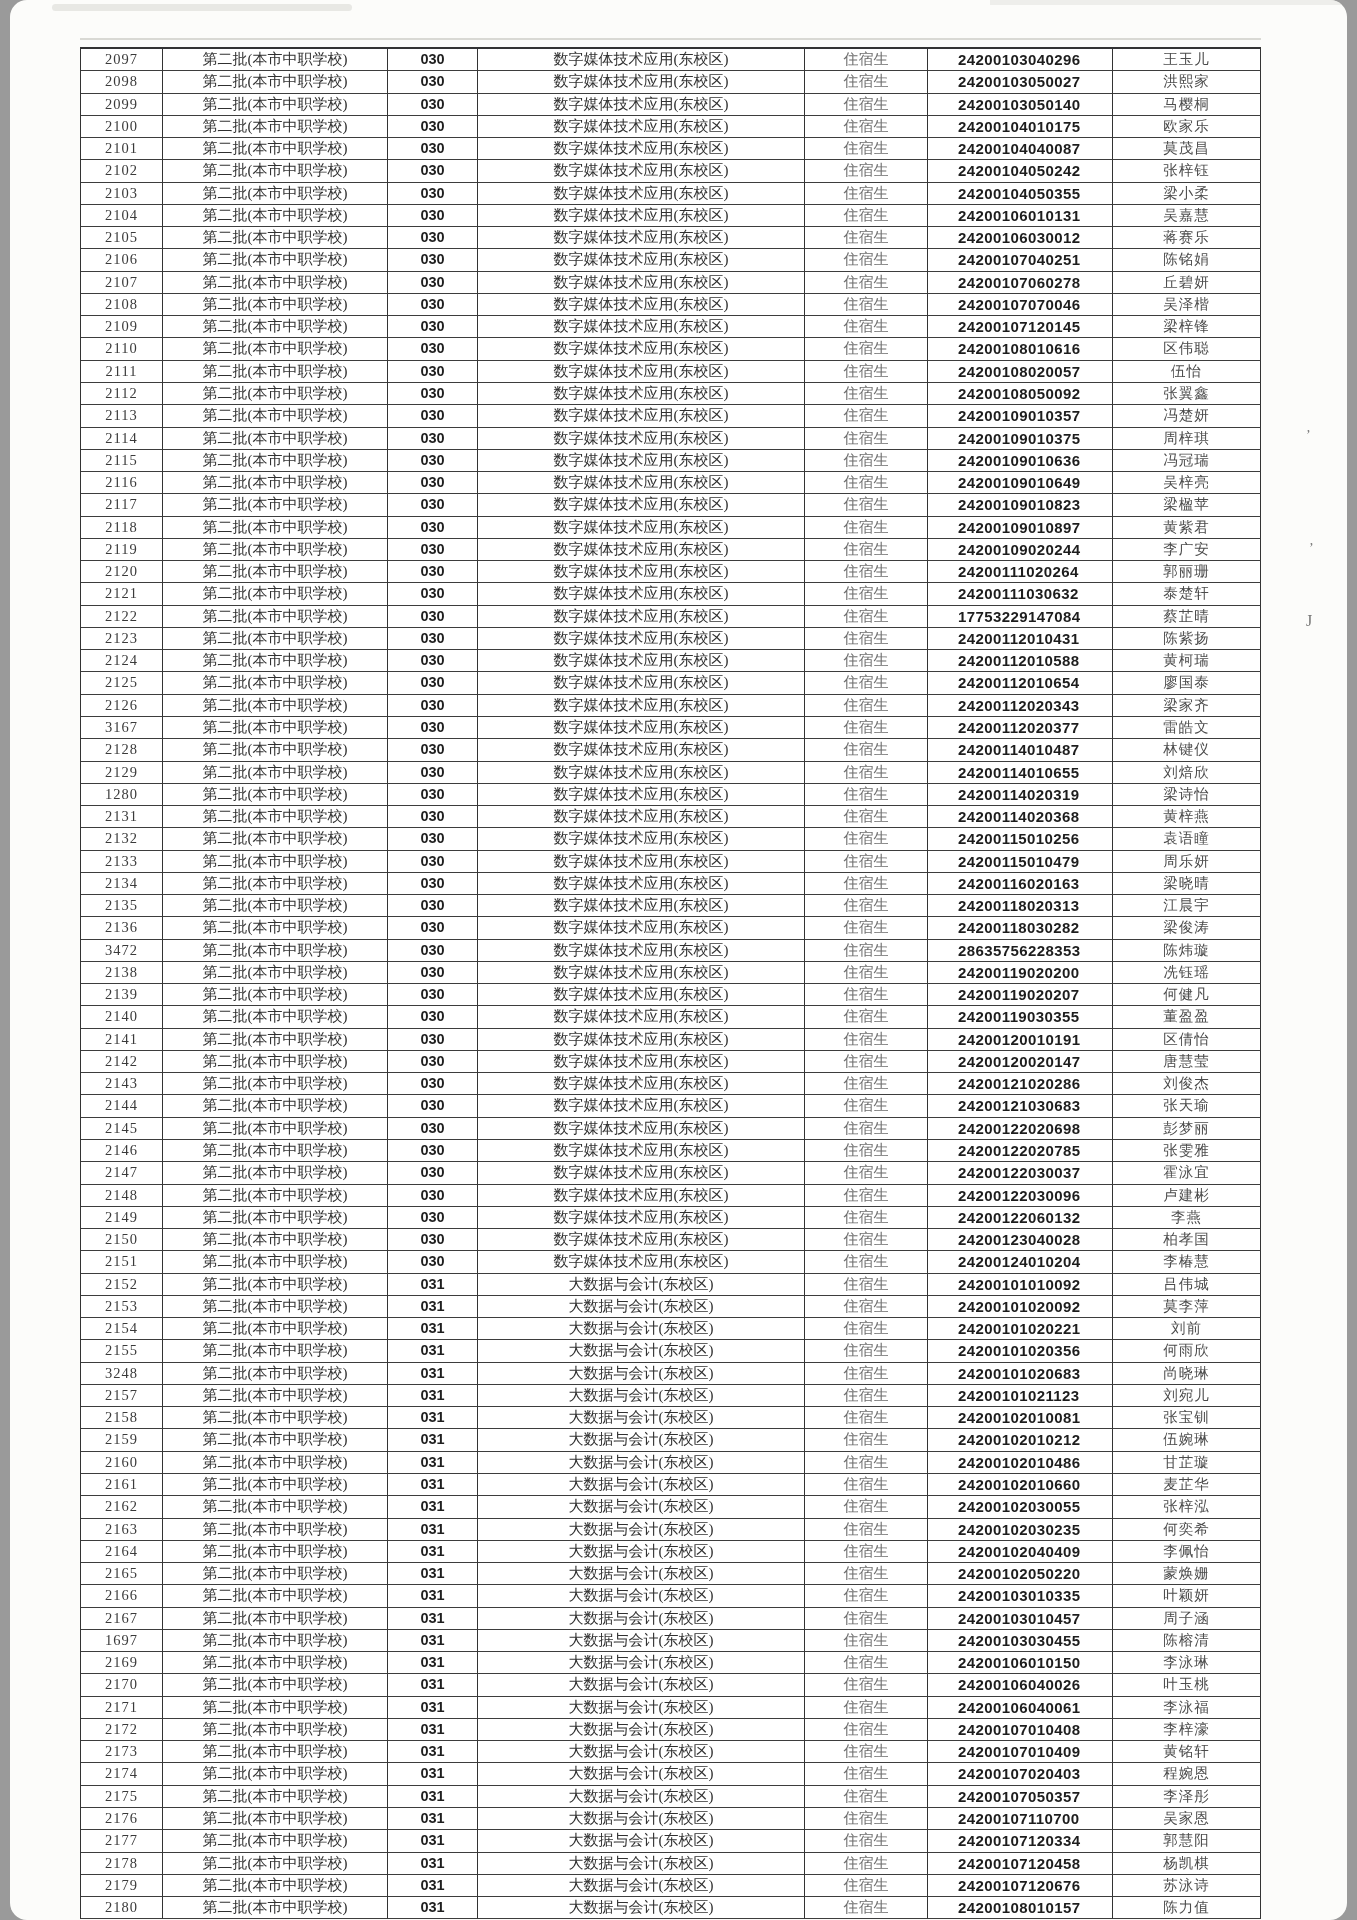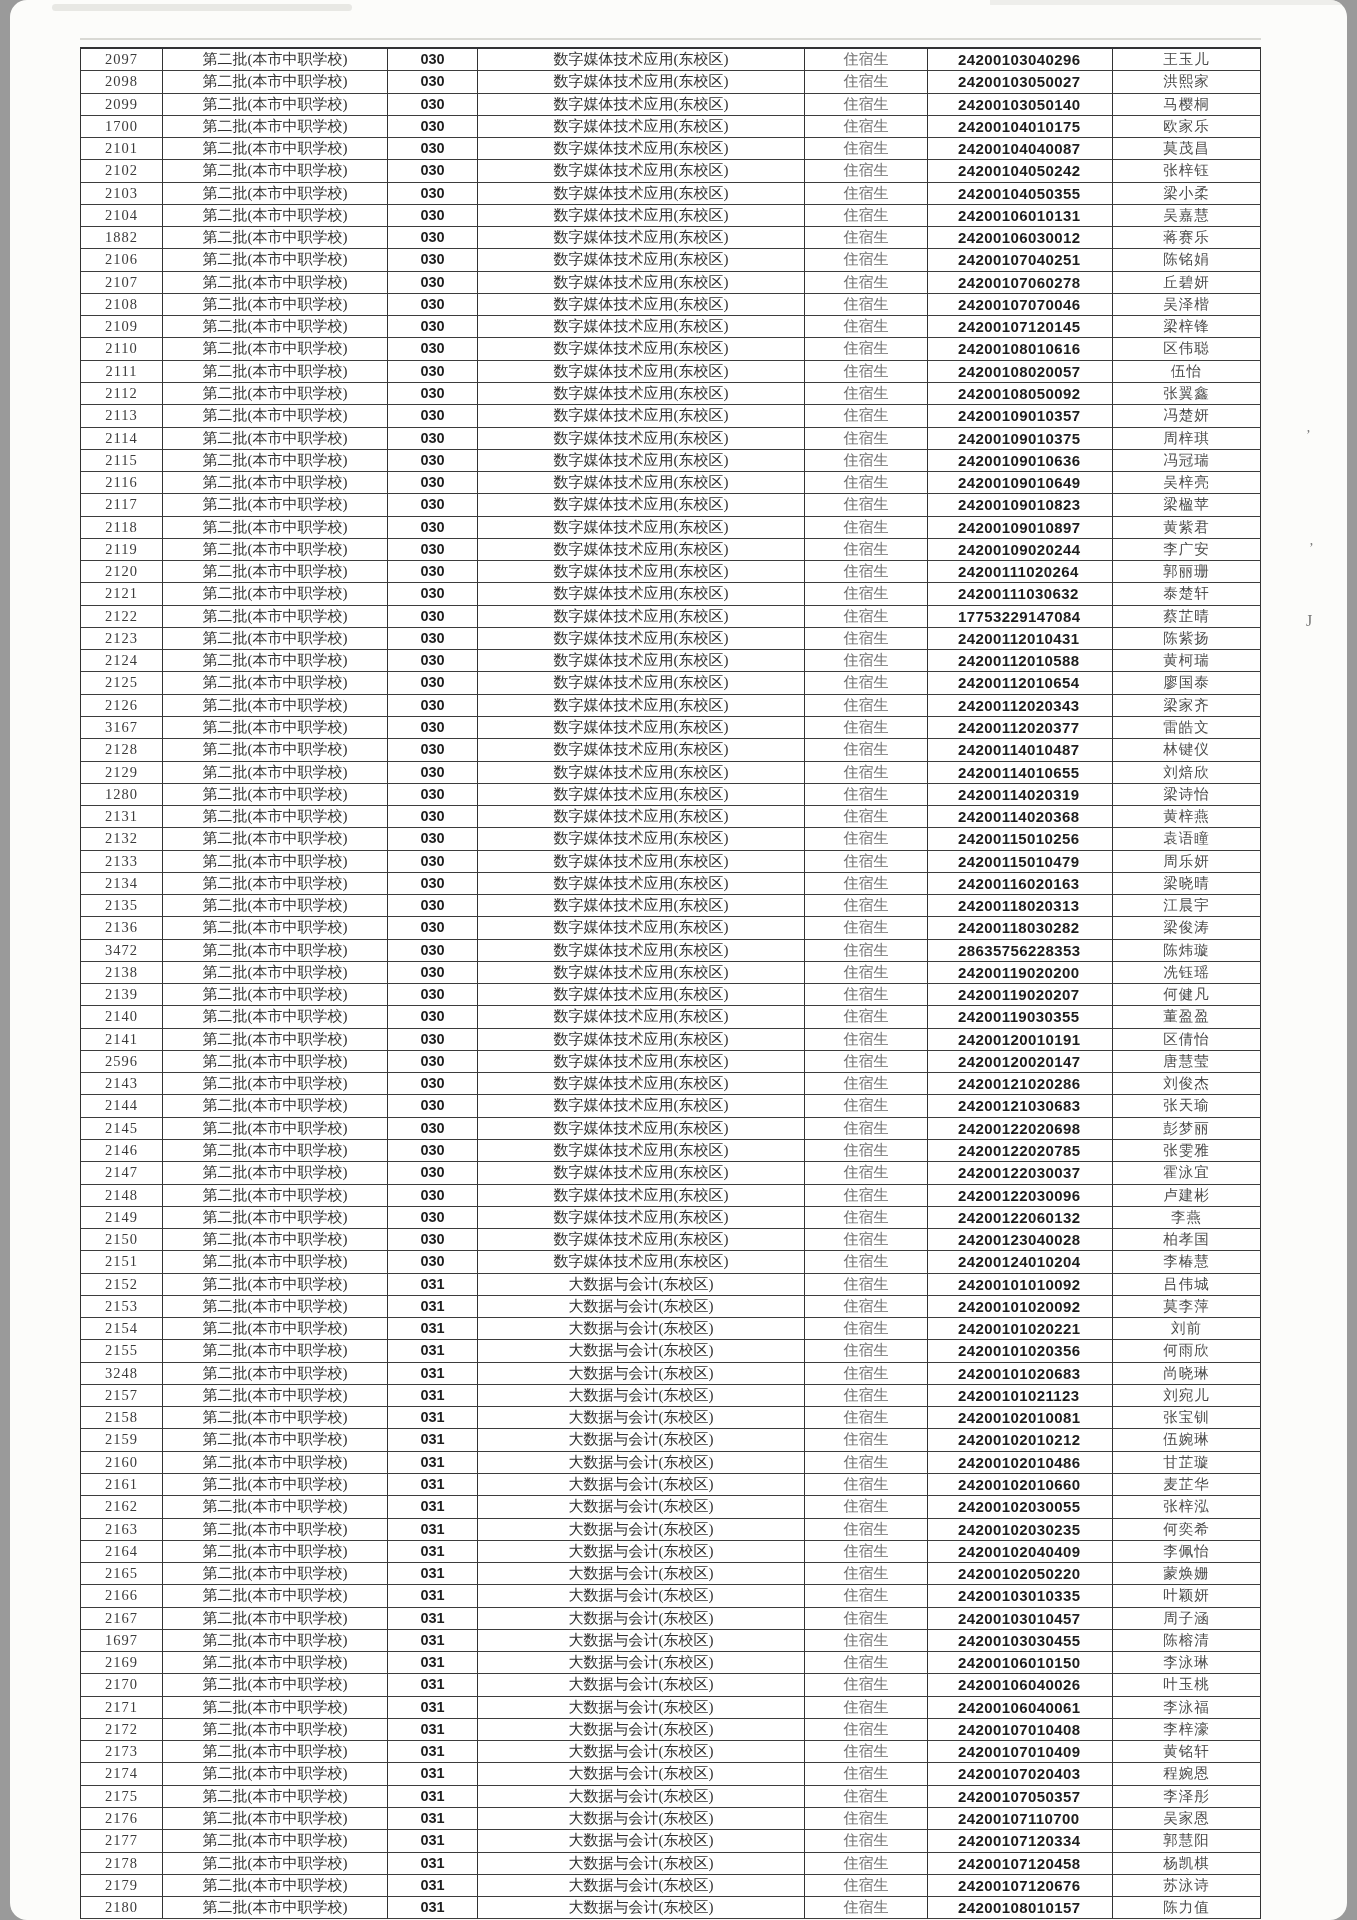--- a/index.html
+++ b/index.html
@@ -97,21 +97,21 @@
       <div class="row">
         <div class="cell c-seq">2099</div>
         <div class="cell c-batch">第二批(本市中职学校)</div>
         <div class="cell c-code">030</div>
         <div class="cell c-major">数字媒体技术应用(东校区)</div>
         <div class="cell c-type">住宿生</div>
         <div class="cell c-id">24200103050140</div>
         <div class="cell c-name">马樱桐</div>
       </div>
       <div class="row">
-        <div class="cell c-seq">1700</div>
+        <div class="cell c-seq">2100</div>
         <div class="cell c-batch">第二批(本市中职学校)</div>
         <div class="cell c-code">030</div>
         <div class="cell c-major">数字媒体技术应用(东校区)</div>
         <div class="cell c-type">住宿生</div>
         <div class="cell c-id">24200104010175</div>
         <div class="cell c-name">欧家乐</div>
       </div>
       <div class="row">
         <div class="cell c-seq">2101</div>
         <div class="cell c-batch">第二批(本市中职学校)</div>
@@ -142,21 +142,21 @@
       <div class="row">
         <div class="cell c-seq">2104</div>
         <div class="cell c-batch">第二批(本市中职学校)</div>
         <div class="cell c-code">030</div>
         <div class="cell c-major">数字媒体技术应用(东校区)</div>
         <div class="cell c-type">住宿生</div>
         <div class="cell c-id">24200106010131</div>
         <div class="cell c-name">吴嘉慧</div>
       </div>
       <div class="row">
-        <div class="cell c-seq">1882</div>
+        <div class="cell c-seq">2105</div>
         <div class="cell c-batch">第二批(本市中职学校)</div>
         <div class="cell c-code">030</div>
         <div class="cell c-major">数字媒体技术应用(东校区)</div>
         <div class="cell c-type">住宿生</div>
         <div class="cell c-id">24200106030012</div>
         <div class="cell c-name">蒋赛乐</div>
       </div>
       <div class="row">
         <div class="cell c-seq">2106</div>
         <div class="cell c-batch">第二批(本市中职学校)</div>
@@ -475,21 +475,21 @@
       <div class="row">
         <div class="cell c-seq">2141</div>
         <div class="cell c-batch">第二批(本市中职学校)</div>
         <div class="cell c-code">030</div>
         <div class="cell c-major">数字媒体技术应用(东校区)</div>
         <div class="cell c-type">住宿生</div>
         <div class="cell c-id">24200120010191</div>
         <div class="cell c-name">区倩怡</div>
       </div>
       <div class="row">
-        <div class="cell c-seq">2596</div>
+        <div class="cell c-seq">2142</div>
         <div class="cell c-batch">第二批(本市中职学校)</div>
         <div class="cell c-code">030</div>
         <div class="cell c-major">数字媒体技术应用(东校区)</div>
         <div class="cell c-type">住宿生</div>
         <div class="cell c-id">24200120020147</div>
         <div class="cell c-name">唐慧莹</div>
       </div>
       <div class="row">
         <div class="cell c-seq">2143</div>
         <div class="cell c-batch">第二批(本市中职学校)</div>

